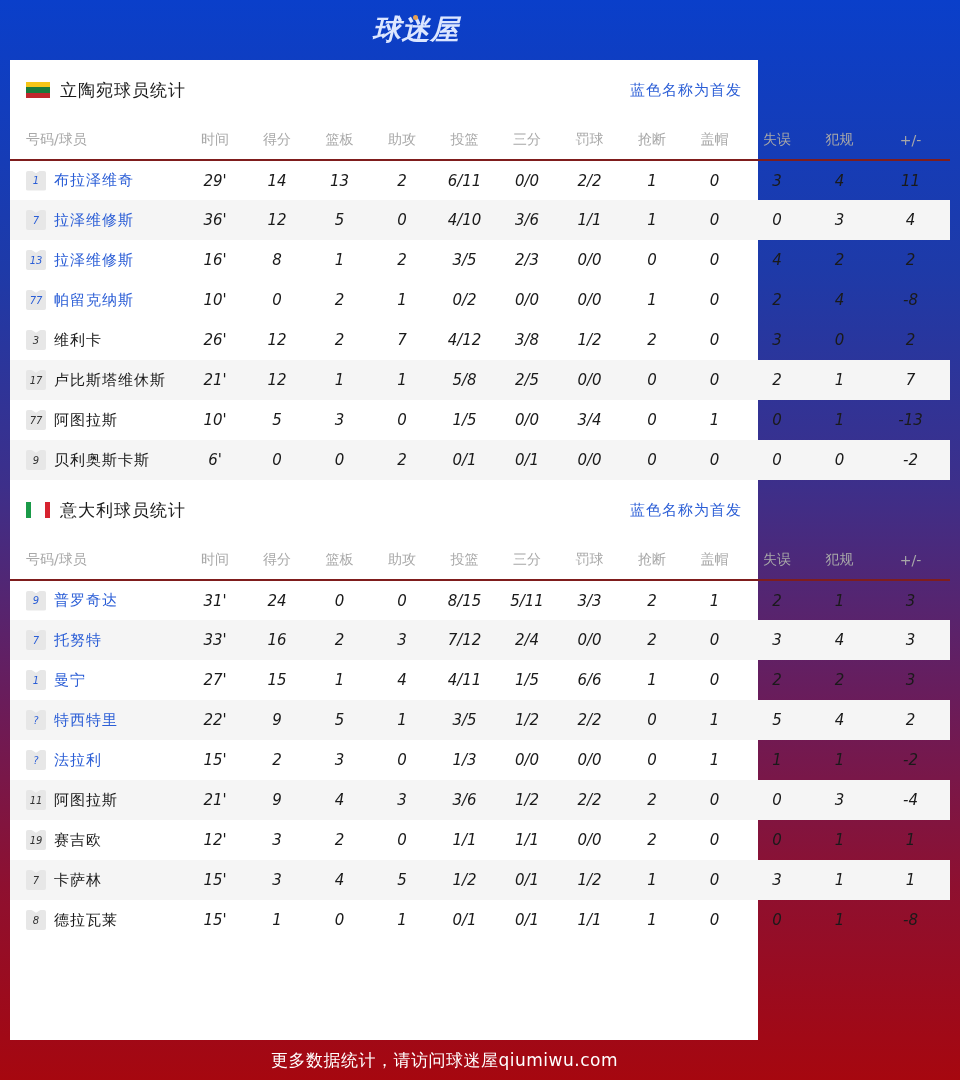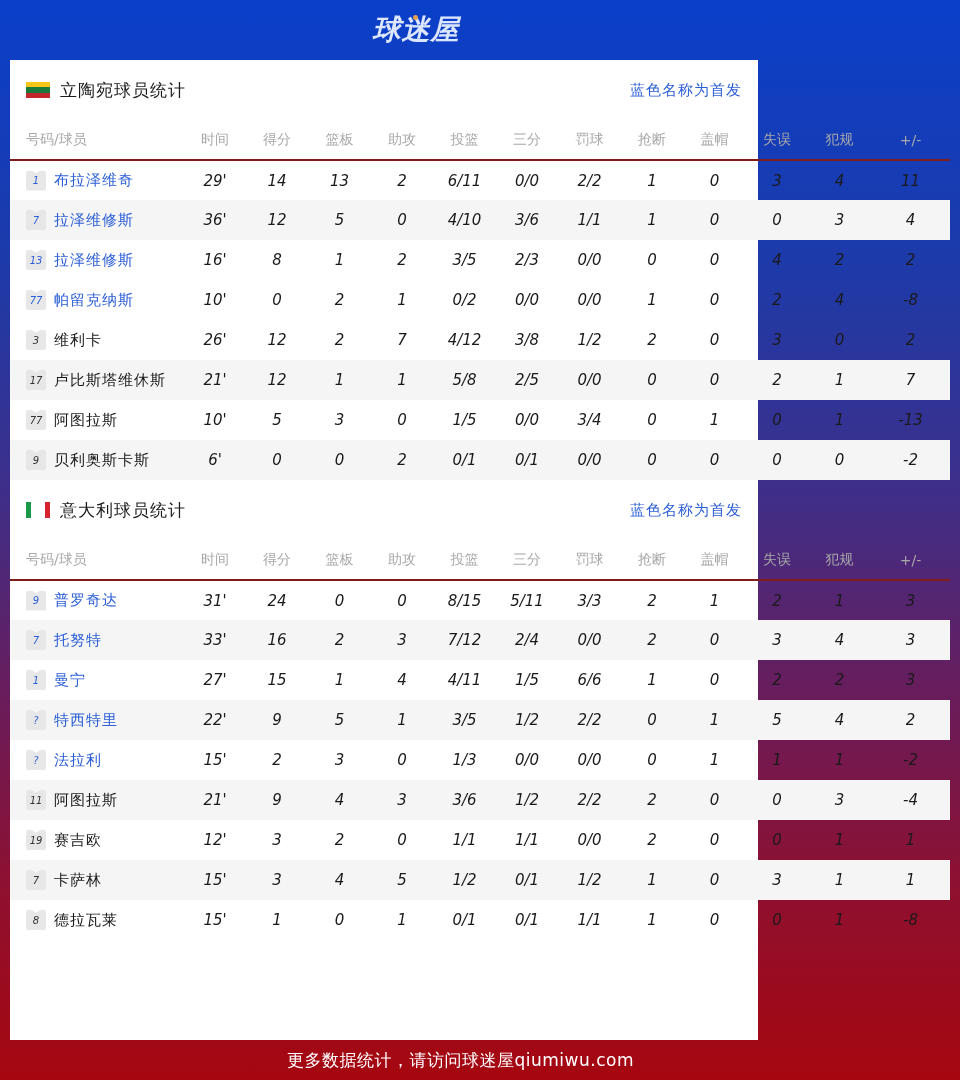--- a/index.html
+++ b/index.html
@@ -54,21 +54,21 @@
     .jersey {
       width: 20px; height: 20px; background: #e7e7e7; border-radius: 2px;
       font-size: 10px; font-style: italic; display: inline-flex; align-items: center;
       justify-content: center; margin-right: 8px; color: #333;
       clip-path: polygon(0 0, 28% 0, 50% 14%, 72% 0, 100% 0, 100% 100%, 0 100%);
     }
     .jersey.starter { color: #2b5ed6; }
     .pname { font-size: 15px; color: #1a1a1a; letter-spacing: 1px; }
     .pname.starter { color: #2b5ed6; }
     .footer {
-      position: absolute; left: 16px; top: 1040px; width: 889px; height: 40px;
+      position: absolute; left: 0; top: 1040px; width: 889px; height: 40px;
       display: flex; align-items: center; justify-content: center;
     }
     .footer-text { color: #ffffff; font-size: 17px; letter-spacing: 0.5px; }
   </style>
 </head>
 <body>
 
 <div class="topbar">
   <div class="logo">
     <span>球迷屋</span>

